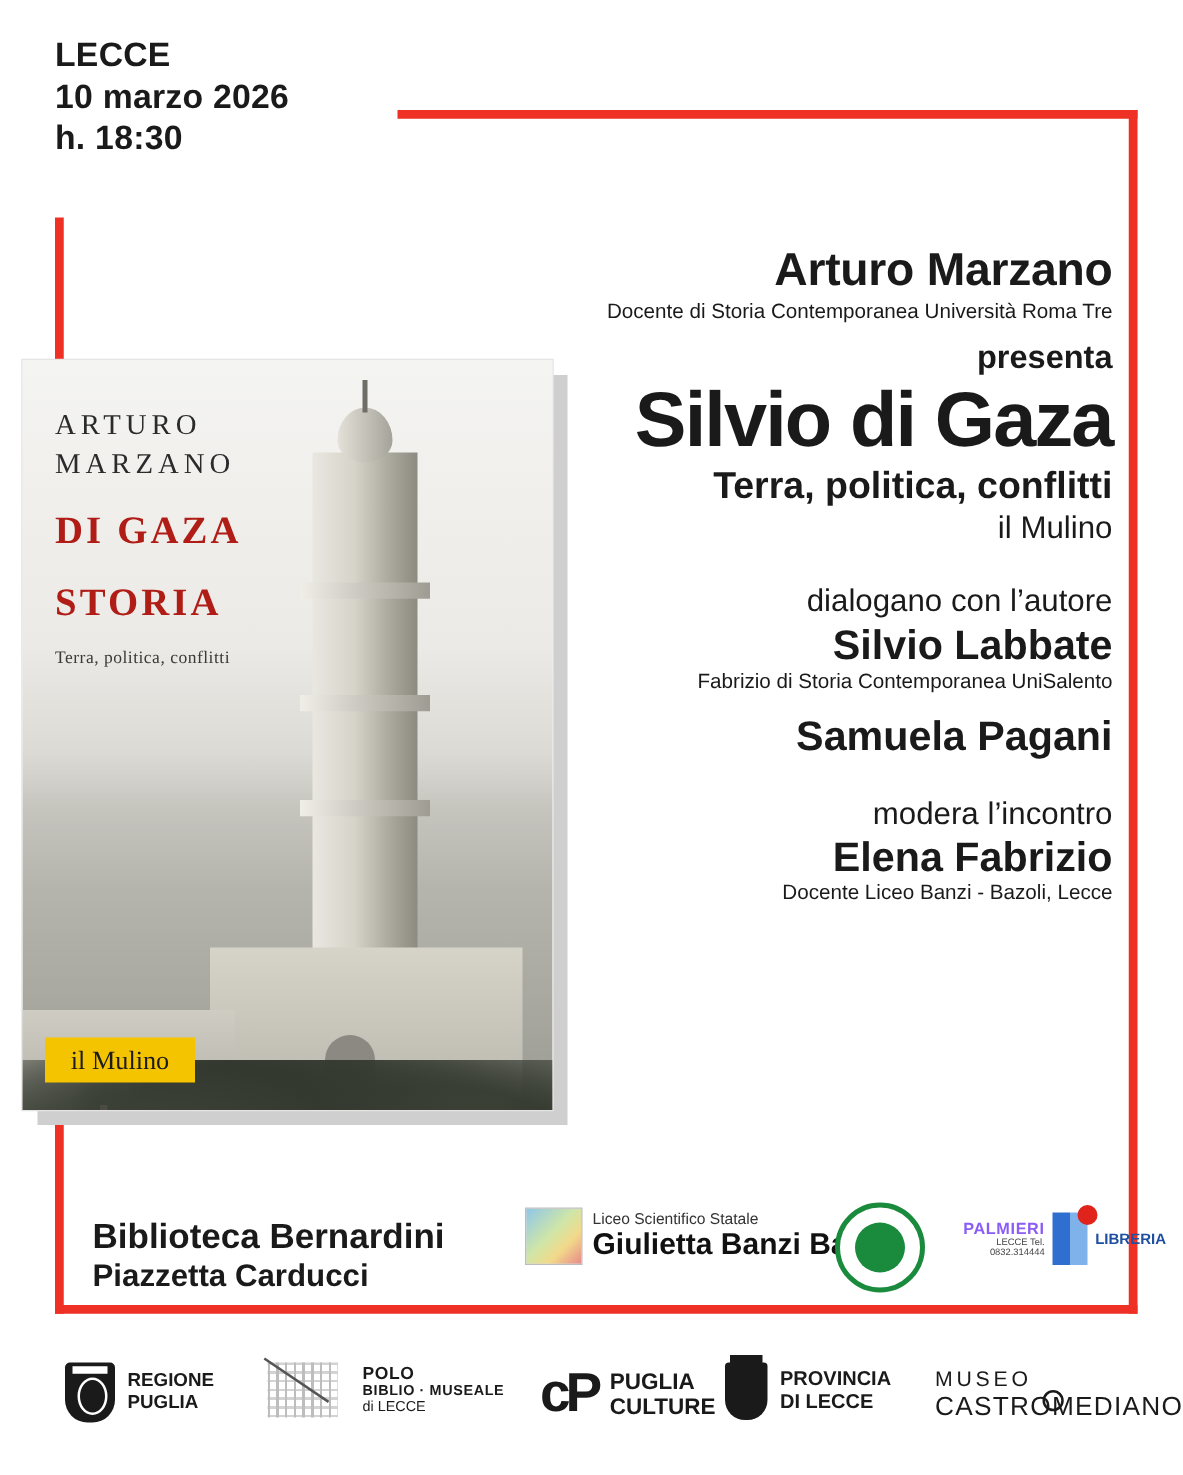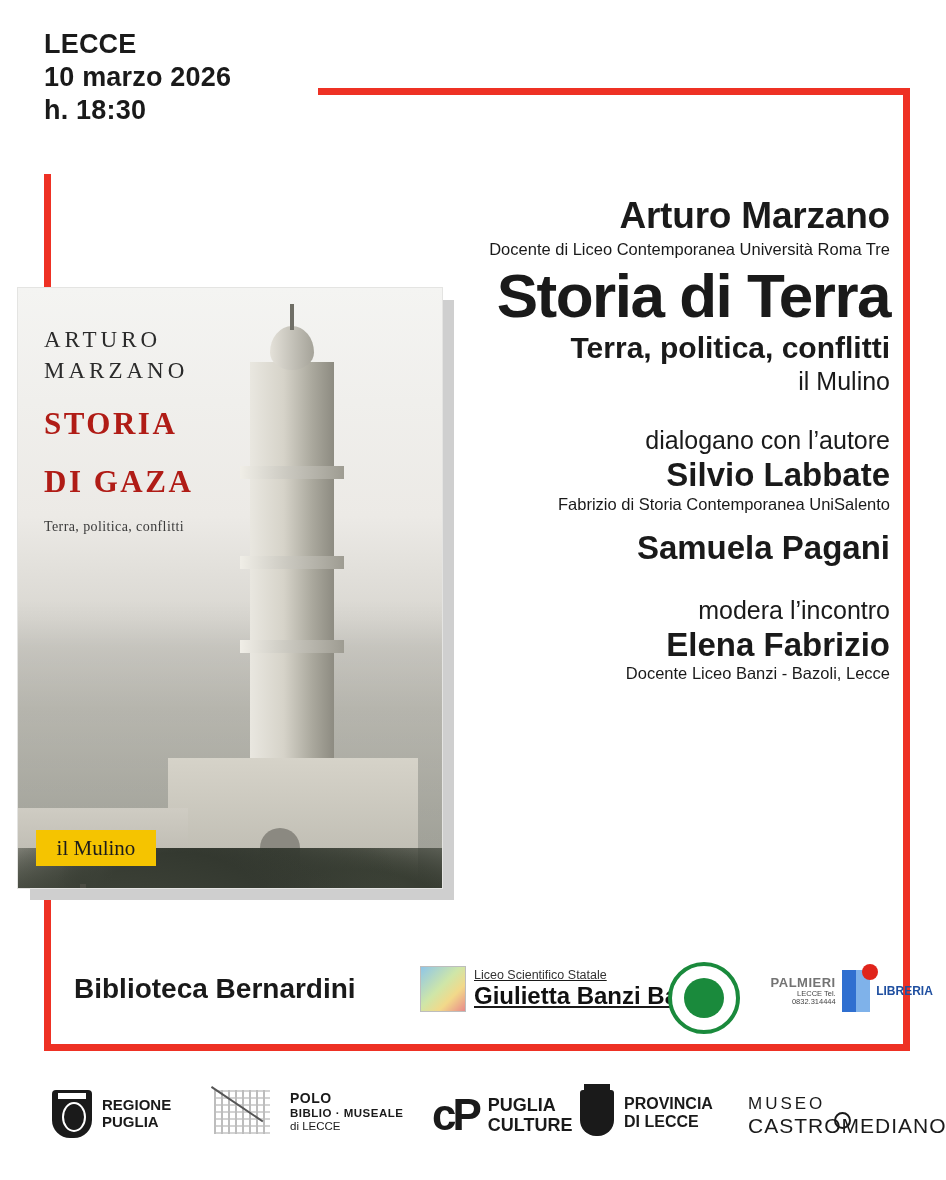--- a/index.html
+++ b/index.html
@@ -140,35 +140,35 @@
   
   .partners{
     position:absolute;left:420px;top:962px;width:470px;height:72px;
   }
   .liceo{position:absolute;left:0;top:4px;display:flex;align-items:center;gap:8px;}
   .liceo-mark{
     width:44px;height:44px;background:
       linear-gradient(135deg,#8fc6e8 0%,#cfe6a8 45%,#f2d98a 70%,#e88a8a 100%);
     border:1px solid #bdbdbd;
   }
-  .liceo-txt{line-height:1.15;text-decoration:underline;}
+  .liceo-txt{line-height:1.15;}
   .liceo-l1{font-size:12.5px;color:#333;}
   .liceo-l2{font-size:24px;font-weight:bold;color:#111;}
   .regione-tondo{
     position:absolute;left:248px;top:0;width:64px;height:64px;border-radius:50%;
     background:#ffffff;border:4px solid #1a8a3c;display:flex;align-items:center;justify-content:center;
   }
   .regione-tondo .inner{
     width:40px;height:40px;border-radius:50%;background:#1a8a3c;
   }
   .palmieri{
     position:absolute;left:345px;top:8px;display:flex;align-items:center;gap:6px;
   }
   .palmieri-txt{line-height:1.1;text-align:right;}
-  .palm-l1{font-size:13px;font-weight:bold;color:#737373;letter-spacing:.5px;}
+  .palm-l1{font-size:13px;font-weight:bold;color:#8b5cf6;letter-spacing:.5px;}
   .palm-l2{font-size:7.5px;color:#444;}
   .palm-book{
     width:34px;height:42px;background:linear-gradient(to right,#2f6fd0 0 50%,#7fb2ea 50% 100%);
     position:relative;
   }
   .palm-book:after{
     content:"";position:absolute;right:-8px;top:-6px;width:16px;height:16px;border-radius:50%;background:#e0241b;
   }
   .palm-l3{font-size:12px;font-weight:bold;color:#1f4fa0;writing-mode:horizontal-tb;}
   
@@ -249,52 +249,54 @@
     <div class="mosque-body"></div>
     <div class="arch"></div>
     <div class="wall-left"></div>
     <div class="foliage"></div>
     <div class="palm-top"></div>
     <div class="palm"></div>
   </div>
   <div class="cover-txt">
     <div class="cover-author">ARTURO</div>
     <div class="cover-author">MARZANO</div>
+    <div class="cover-title">DI GAZA</div>
     <div class="cover-title">STORIA</div>
-    <div class="cover-title">DI GAZA</div>
     <div class="cover-sub">Terra, politica, conflitti</div>
   </div>
   <div class="mulino-badge">
     <span>il Mulino</span>
   </div>
 </div>
 
 <div class="right">
   <div class="speaker-name">Arturo Marzano</div>
-  <div class="speaker-role">Docente di Liceo Contemporanea Università Roma Tre</div>
-  <div class="book-title">Storia di Terra</div>
+  <div class="speaker-role">Docente di Storia Contemporanea Università Roma Tre</div>
+  <div class="presenta">presenta</div>
+  <div class="book-title">Silvio di Gaza</div>
   <div class="book-sub">Terra, politica, conflitti</div>
   <div class="publisher">il Mulino</div>
 
   <div class="block">
     <div class="lead">dialogano con l’autore</div>
     <div class="name2">Silvio Labbate</div>
     <div class="role2">Fabrizio di Storia Contemporanea UniSalento</div>
     <div class="name3">Samuela Pagani</div>
   </div>
 
   <div class="block">
     <div class="lead">modera l’incontro</div>
     <div class="name2">Elena Fabrizio</div>
     <div class="role2">Docente Liceo Banzi - Bazoli, Lecce</div>
   </div>
 </div>
 
 <div class="venue">
   <div class="v1">Biblioteca Bernardini</div>
+  <div class="v2">Piazzetta Carducci</div>
 </div>
 
 <div class="partners">
   <div class="liceo">
     <div class="liceo-mark"></div>
     <div class="liceo-txt">
       <div class="liceo-l1">Liceo Scientifico Statale</div>
       <div class="liceo-l2">Giulietta Banzi Bazoli</div>
     </div>
   </div>

